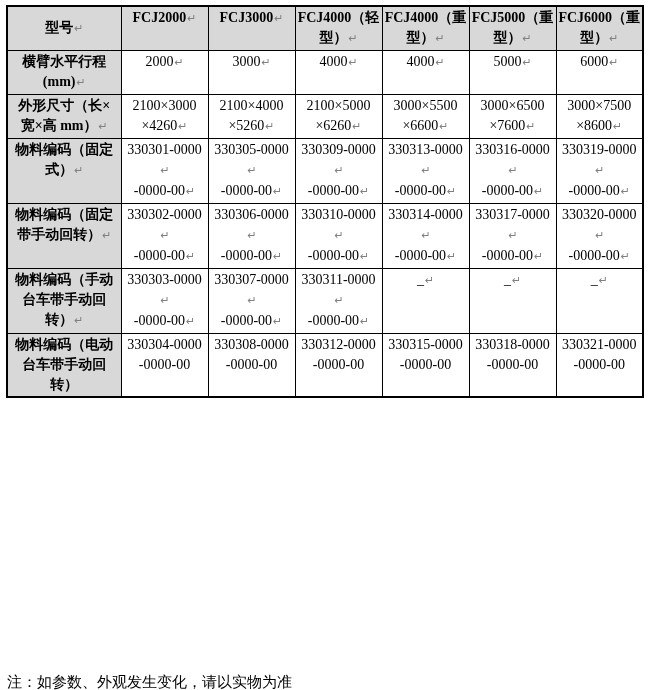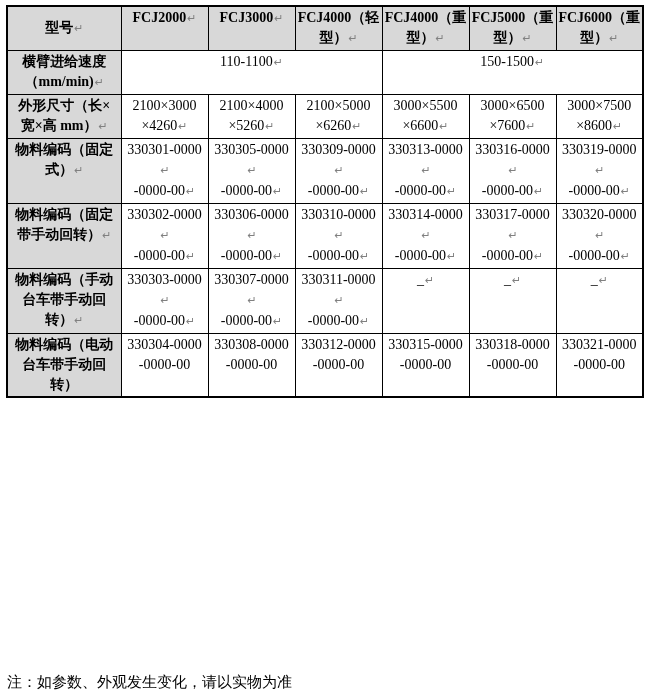--- a/index.html
+++ b/index.html
@@ -62,23 +62,27 @@
         <tr class="header">
           <td class="label">型号<span class="mark">↵</span></td>
           <td>FCJ2000<span class="mark">↵</span></td>
           <td>FCJ3000<span class="mark">↵</span></td>
           <td>FCJ4000（轻<br>型）<span class="mark">↵</span></td>
           <td>FCJ4000（重<br>型）<span class="mark">↵</span></td>
           <td>FCJ5000（重<br>型）<span class="mark">↵</span></td>
           <td>FCJ6000（重<br>型）<span class="mark">↵</span></td>
         </tr>
         <tr>
-          <td class="label">横臂进给速度<br>（mm/min)<span class="mark">↵</span></td>
-          <td colspan="3">110-1100<span class="mark">↵</span></td>
-          <td colspan="3">150-1500<span class="mark">↵</span></td>
+          <td class="label">横臂水平行程<br>(mm)<span class="mark">↵</span></td>
+          <td>2000<span class="mark">↵</span></td>
+          <td>3000<span class="mark">↵</span></td>
+          <td>4000<span class="mark">↵</span></td>
+          <td>4000<span class="mark">↵</span></td>
+          <td>5000<span class="mark">↵</span></td>
+          <td>6000<span class="mark">↵</span></td>
         </tr>
         <tr>
           <td class="label">外形尺寸（长×<br>宽×高 mm）<span class="mark">↵</span></td>
           <td>2100×3000<br>×4260<span class="mark">↵</span></td>
           <td>2100×4000<br>×5260<span class="mark">↵</span></td>
           <td>2100×5000<br>×6260<span class="mark">↵</span></td>
           <td>3000×5500<br>×6600<span class="mark">↵</span></td>
           <td>3000×6500<br>×7600<span class="mark">↵</span></td>
           <td>3000×7500<br>×8600<span class="mark">↵</span></td>
         </tr>

